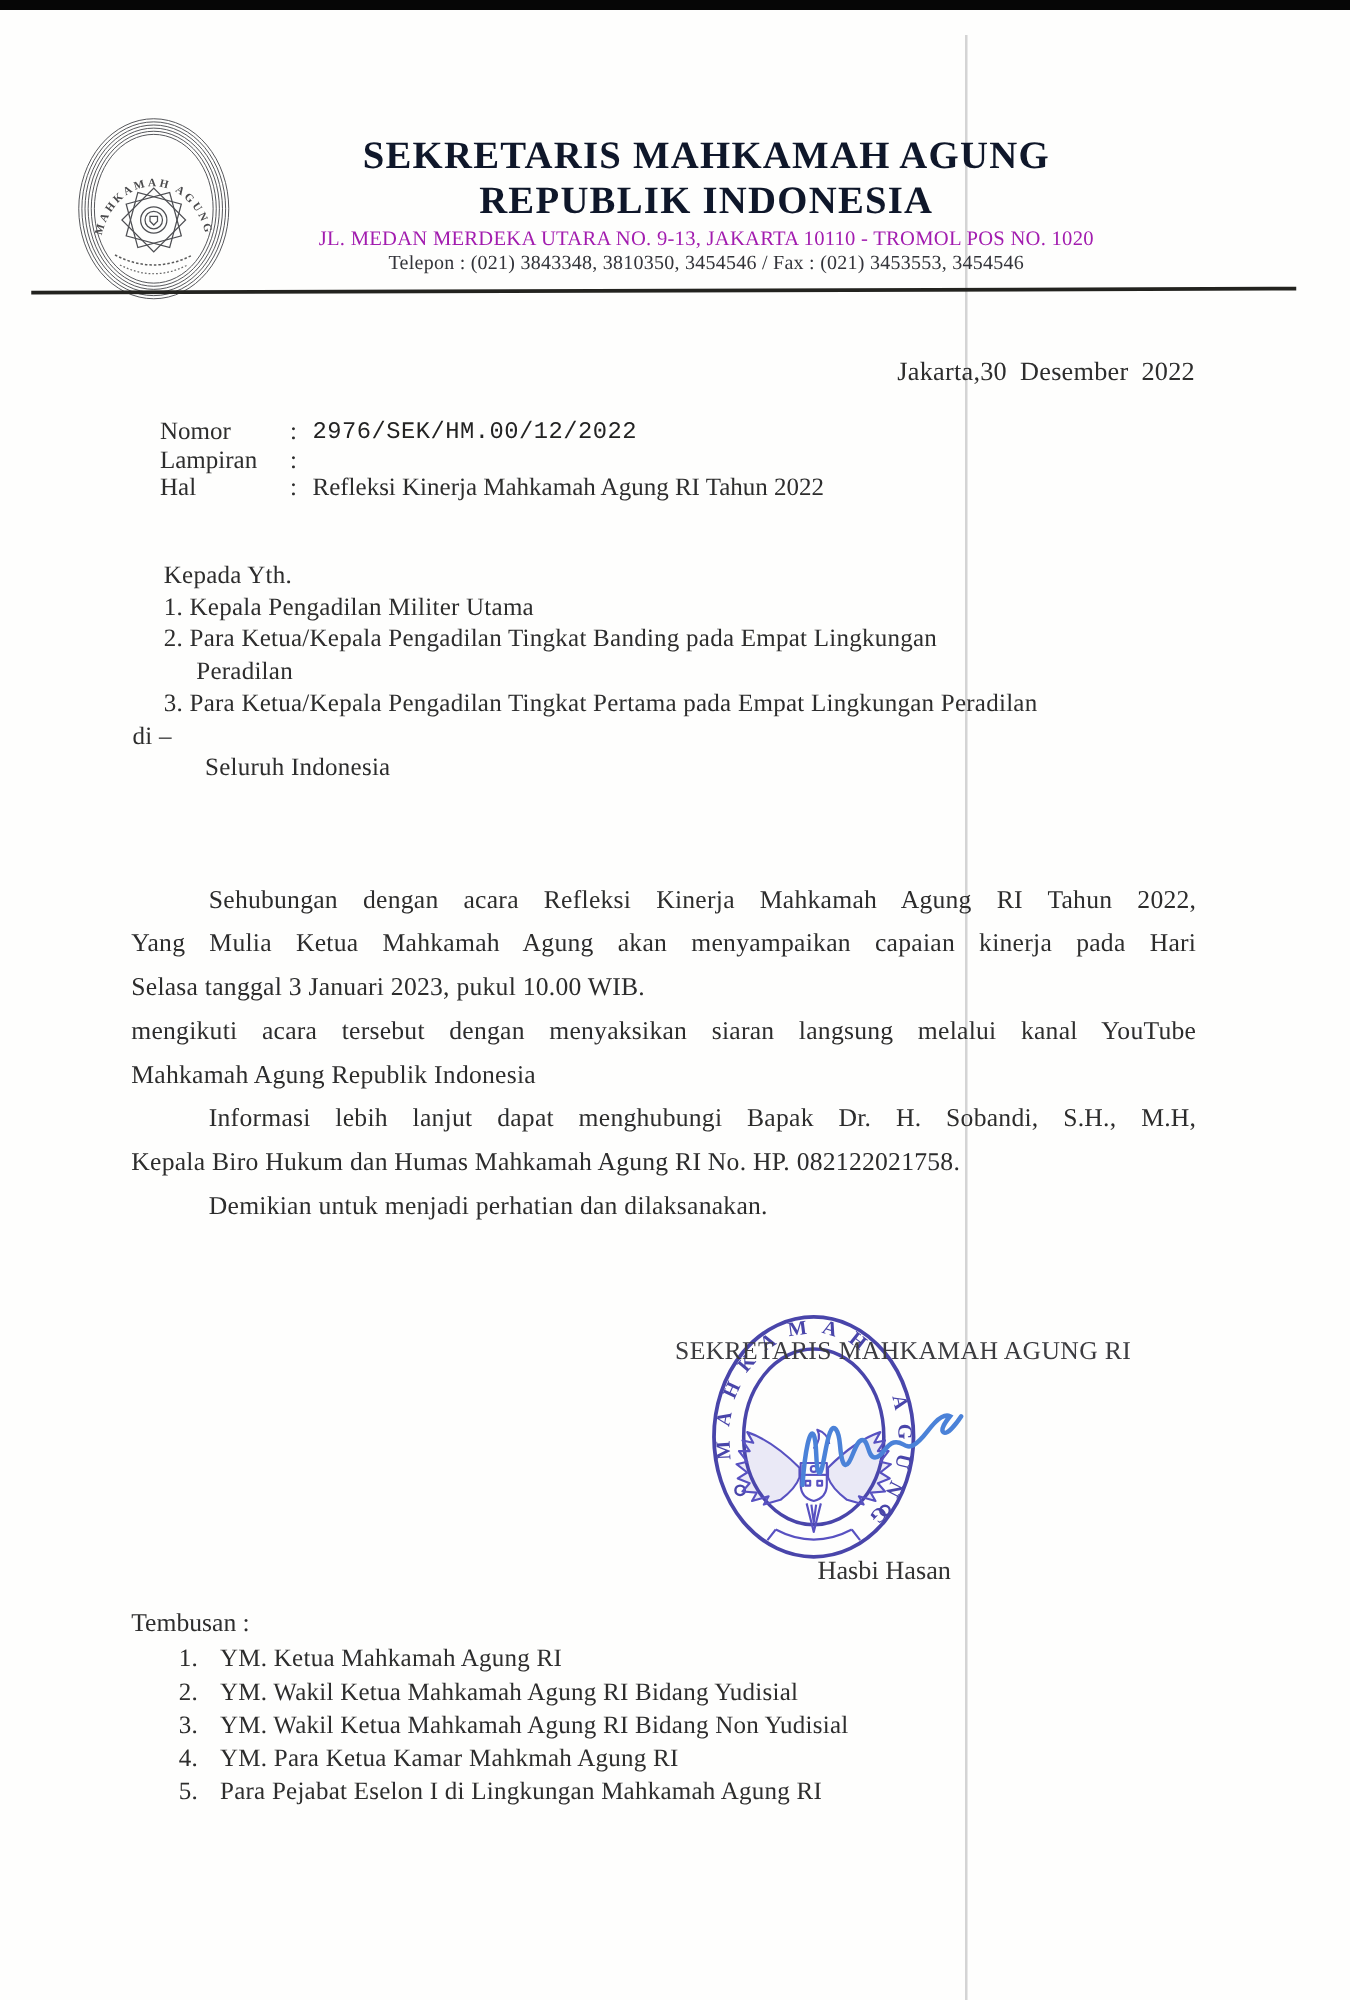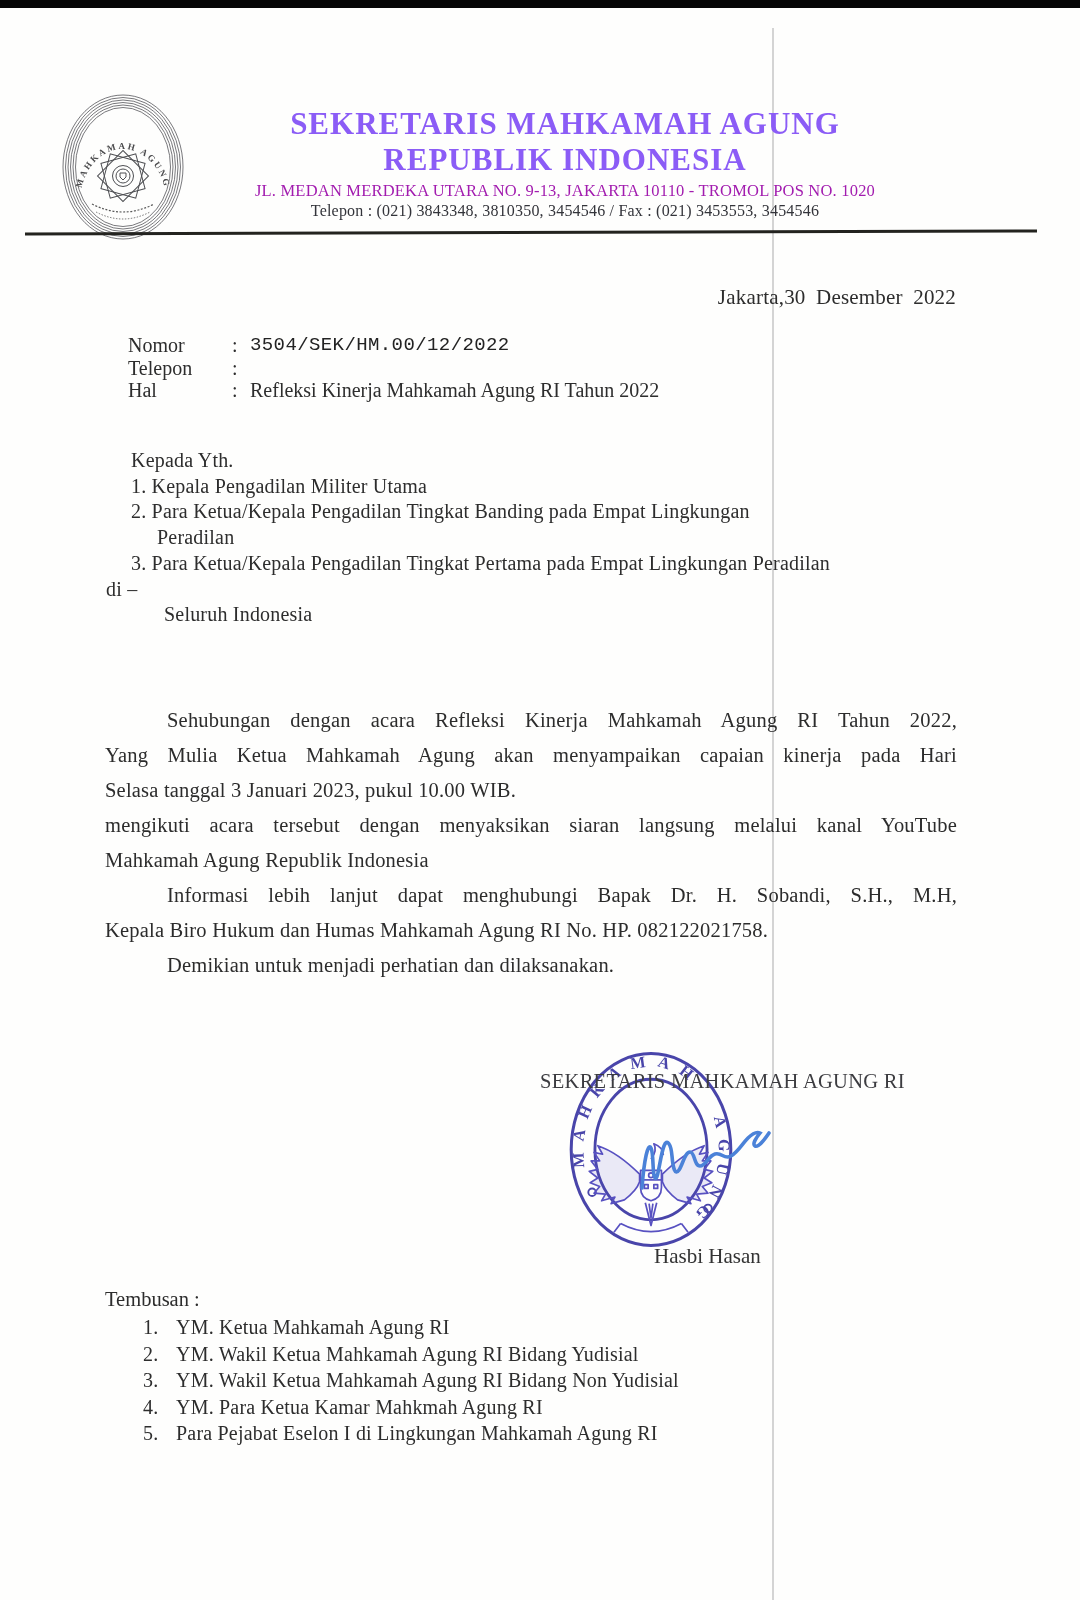--- a/index.html
+++ b/index.html
@@ -3,21 +3,21 @@
 <meta charset="utf-8">
 <style>
   html,body{margin:0;padding:0;background:#ffffff;}
   .page{position:relative;width:1080px;height:1600px;background:#fefefdff;
         font-family:"Liberation Serif","DejaVu Serif",serif;color:#2d2d2d;overflow:hidden;}
   .abs{position:absolute;}
   .top-strip{top:0;left:0;width:1080px;height:8px;background:#060606;}
   .scan-line{left:772px;top:28px;width:2px;height:1572px;background:#cccccc;opacity:.85;}
   
   .lh-wrap{top:0;left:160px;width:810px;}
-  .lh-line{position:absolute;left:0;width:810px;text-align:center;color:#8b5cf6;}
+  .lh-line{position:absolute;left:0;width:810px;text-align:center;color:#0f172a;}
   .lh-t1{top:106px;font-size:31px;font-weight:bold;letter-spacing:1px;}
   .lh-t2{top:142px;font-size:31px;font-weight:bold;letter-spacing:1px;}
   .lh-addr{top:181px;font-size:16.5px;letter-spacing:.2px;color:#a21caf;}
   .lh-tel{top:202px;font-size:16px;letter-spacing:.2px;color:#33343a;}
   .rule{top:231px;left:25px;width:1012px;height:3px;background:#23231f;transform:rotate(-0.18deg);}
   .date{top:285px;right:124px;font-size:21px;word-spacing:5px;letter-spacing:.2px;}
   
   .meta{top:334px;left:128px;font-size:20px;}
   .meta-row{display:flex;line-height:22.6px;}
   .meta-label{width:104px;}
@@ -88,24 +88,24 @@
   </div>
 
   <div class="abs rule"></div>
 
   <div class="abs date">Jakarta,30 Desember 2022</div>
 
   <div class="abs meta">
     <div class="meta-row">
       <span class="meta-label">Nomor</span>
       <span class="meta-sep">:</span>
-      <span class="meta-val-mono">3504/SEK/HM.00/12/2022</span>
+      <span class="meta-val-mono">2976/SEK/HM.00/12/2022</span>
     </div>
     <div class="meta-row">
-      <span class="meta-label">Telepon</span>
+      <span class="meta-label">Lampiran</span>
       <span class="meta-sep">:</span>
       <span></span>
     </div>
     <div class="meta-row">
       <span class="meta-label">Hal</span>
       <span class="meta-sep">:</span>
       <span>Refleksi Kinerja Mahkamah Agung RI Tahun 2022</span>
     </div>
   </div>
 

